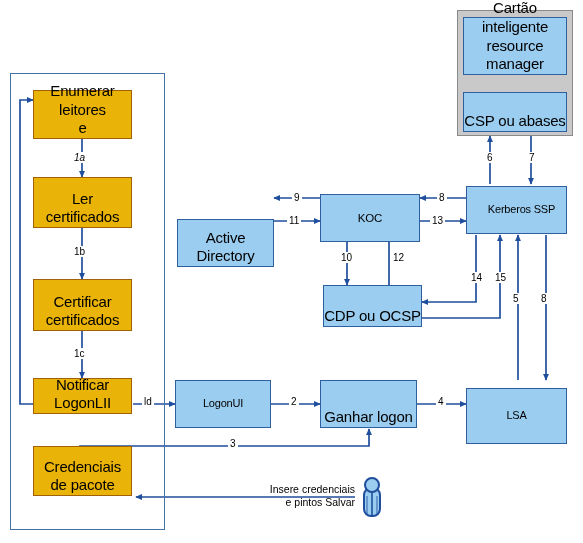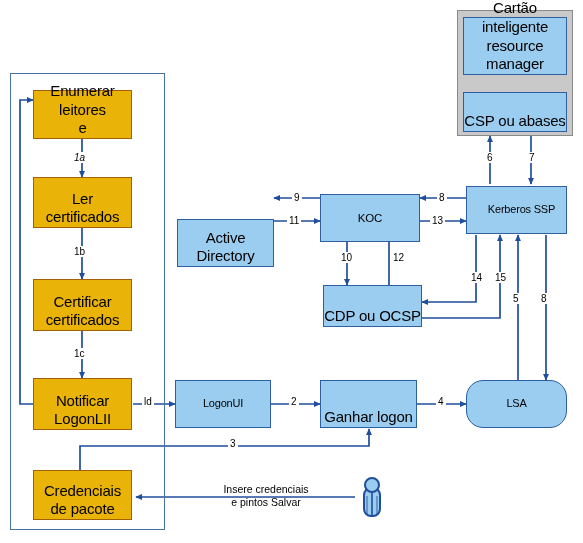--- a/index.html
+++ b/index.html
@@ -161,38 +161,38 @@
 
   <div class="node gray-node n-sm" style="left:33px; top:279px; width:99px; height:52px;">
     <span style="white-space:pre-line;">Certificar
 certificados</span>
   </div>
 
   <div class="node gray-node n-sm" style="left:33px; top:177px; width:99px; height:51px;">
     <span>Ler certificados</span>
   </div>
 
-  <div class="node gray-node n-sm" style="left:33px; top:378px; width:99px; height:52px;">
+  <div class="node gray-node n-sm" style="left:33px; top:378px; width:99px; height:36px;">
     <span>Notificar LogonLII</span>
   </div>
 
-  <div class="node gray-node n-sm" style="left:33px; top:470px; width:99px; height:50px;">
+  <div class="node gray-node n-sm" style="left:33px; top:446px; width:99px; height:50px;">
     <span style="white-space:pre-line;">Credenciais
 de pacote</span>
   </div>
 
   <div class="node blue-node n-sm" style="left:320px; top:380px; width:97px; height:48px;">
     <span>Ganhar logon</span>
   </div>
 
   <div class="node blue-node n-md" style="left:175px; top:380px; width:96px; height:48px;">
     <span>LogonUI</span>
   </div>
 
-  <div class="node blue-node n-md" style="left:466px; top:380px; width:101px; height:48px;border-radius:17px;">
+  <div class="node blue-node n-md" style="left:466px; top:388px; width:101px; height:56px;">
     <span>LSA</span>
   </div>
 
   <div class="lbl" style="left:72px; top:152px;font-style:italic;">1a</div>
   <div class="lbl" style="left:72px; top:246px;">1b</div>
   <div class="lbl" style="left:72px; top:348px;">1c</div>
   <div class="lbl" style="left:142px; top:396px;">ld</div>
   <div class="lbl" style="left:289px; top:396px;">2</div>
   <div class="lbl" style="left:228px; top:438px;">3</div>
   <div class="lbl" style="left:436px; top:396px;">4</div>
@@ -202,21 +202,21 @@
   <div class="lbl" style="left:437px; top:192px;">8</div>
   <div class="lbl" style="left:292px; top:192px;">9</div>
   <div class="lbl" style="left:339px; top:252px;">10</div>
   <div class="lbl" style="left:287px; top:215px;">11</div>
   <div class="lbl" style="left:391px; top:252px;">12</div>
   <div class="lbl" style="left:430px; top:215px;">13</div>
   <div class="lbl" style="left:469px; top:272px;">14</div>
   <div class="lbl" style="left:493px; top:272px;text-align:right;">15</div>
   <div class="lbl" style="left:539px; top:293px;">8</div>
 
-  <div class="freetext" style="left:191px; top:483px; width:150px;">Insere credenciais
+  <div class="freetext" style="left:205px; top:483px; width:150px;text-align:right;">Insere credenciais
 e pintos Salvar</div>
 
   <div style="position:absolute; left:358px; top:474px; width:28px; height:46px;">
     <svg width="28" height="46" viewBox="0 0 28 46">
       <rect x="6" y="14" width="16" height="28" rx="7" fill="#9bcdf0" stroke="#1f4e9c" stroke-width="2"></rect>
       <circle cx="14" cy="11" r="7" fill="#9bcdf0" stroke="#1f4e9c" stroke-width="2"></circle>
       <path d="M14,18 L14,42" stroke="#1f4e9c" stroke-width="1.6" fill="none"></path>
       <path d="M9,22 L9,40 M19,22 L19,40" stroke="#1f4e9c" stroke-width="1.2" fill="none" opacity="0.7"></path>
     </svg>
   </div>

